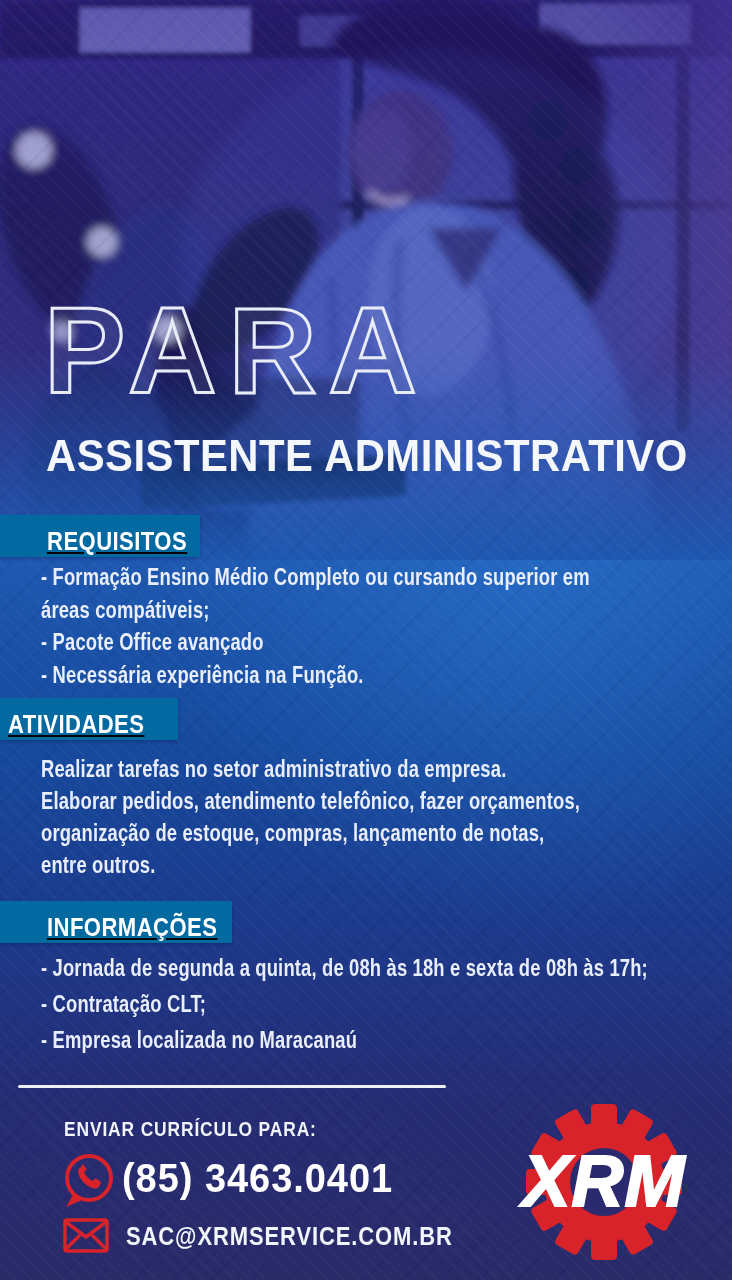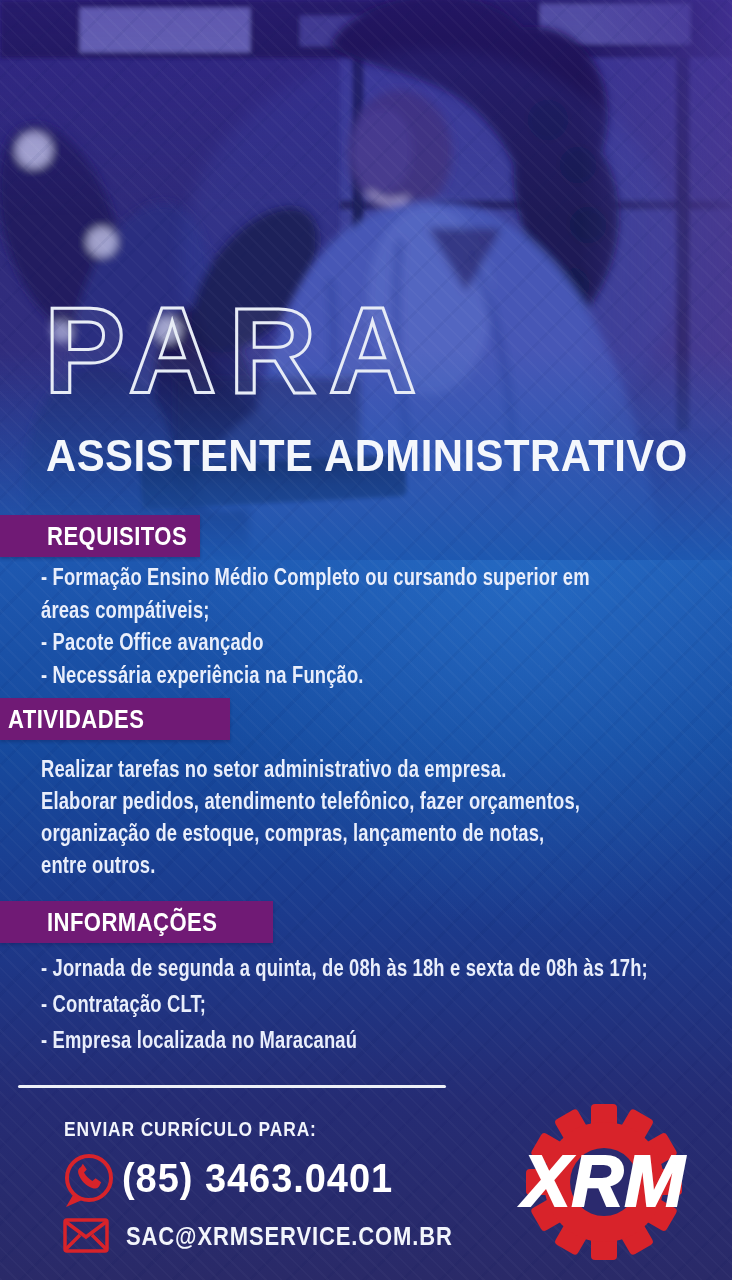--- a/index.html
+++ b/index.html
@@ -27,31 +27,32 @@
     font-size:122px;line-height:1;font-weight:bold;letter-spacing:12px;
     color:rgba(255,255,255,.06);
     -webkit-text-stroke:3px #e7ecf6;
   }
   .subtitle{
     position:absolute;left:46px;top:430px;
     font-size:45px;font-weight:bold;color:#f4f7fc;white-space:nowrap;
     transform:scaleX(.93);transform-origin:left top;letter-spacing:.5px;
   }
   .banner{
-    position:absolute;left:0;height:42px;background:#701a75;
-    display:flex;align-items:center;padding-left:47px;box-sizing:border-box;
+    position:absolute;left:0;height:42px;background:#0369a1;
+    display:flex;align-items:flex-end;padding-left:47px;box-sizing:border-box;
     box-shadow:0 2px 3px rgba(10,15,60,.25);
+    text-decoration:underline;
   }
   .banner span{
     color:#ffffff;font-weight:bold;font-size:26px;letter-spacing:.5px;
     transform:scaleX(.85);transform-origin:left center;white-space:nowrap;
   }
   .banner.b1{top:515px;width:200px;}
-  .banner.b2{top:698px;width:230px;padding-left:8px;}
-  .banner.b3{top:901px;width:273px;}
+  .banner.b2{top:698px;width:178px;padding-left:8px;}
+  .banner.b3{top:901px;width:232px;}
   .section-body{
     position:absolute;left:41px;color:#e9eefb;font-weight:bold;
     transform:scaleX(.8);transform-origin:left top;
   }
   .section-body p{margin:0;font-size:23px;white-space:nowrap;letter-spacing:.2px;}
   .sb1{top:561px;}
   .sb1 p{line-height:32.5px;}
   .sb2{top:753px;}
   .sb2 p{line-height:32px;}
   .sb3{top:950px;}

